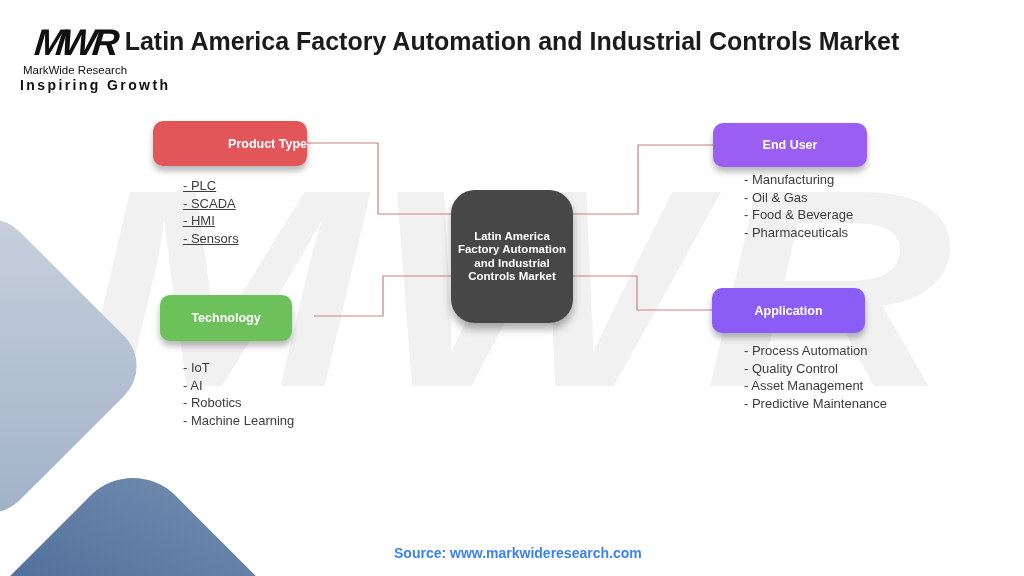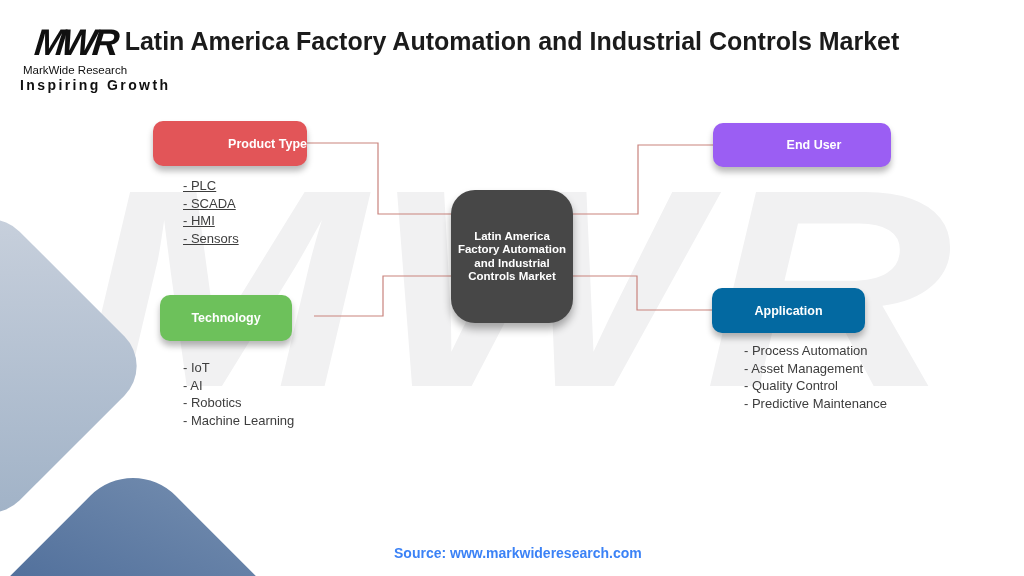--- a/index.html
+++ b/index.html
@@ -107,39 +107,45 @@
   <div class="branch-box box-product" style="background-color: rgb(226, 85, 88);">
     <span>Product Type</span>
   </div>
   <div class="item-list list-product">
     <div>- PLC</div>
     <div>- SCADA</div>
     <div>- HMI</div>
     <div>- Sensors</div>
   </div>
 
-  <div class="branch-box box-enduser" style="background-color: rgb(155, 94, 243); padding-left: 24px;">
+  <div class="branch-box box-enduser" style="background-color: rgb(155, 94, 243);">
     <span>End User</span>
+  </div>
+  <div class="item-list list-enduser">
+    <div>- Manufacturing</div>
+    <div>- Oil &amp; Gas</div>
+    <div>- Food &amp; Beverage</div>
+    <div>- Pharmaceuticals</div>
   </div>
 
   <div class="branch-box box-technology" style="background-color: rgb(109, 193, 91);">
     <span>Technology</span>
   </div>
   <div class="item-list list-technology">
     <div>- IoT</div>
     <div>- AI</div>
     <div>- Robotics</div>
     <div>- Machine Learning</div>
   </div>
 
-  <div class="branch-box box-application" style="background-color: #0369a1;">
+  <div class="branch-box box-application" style="background-color: #8b5cf6;">
     <span>Application</span>
   </div>
   <div class="item-list list-application">
     <div>- Process Automation</div>
+    <div>- Quality Control</div>
     <div>- Asset Management</div>
-    <div>- Quality Control</div>
     <div>- Predictive Maintenance</div>
   </div>
 
   <div class="source-line">Source: www.markwideresearch.com</div>
 
 </div>
 
 </body></html>

